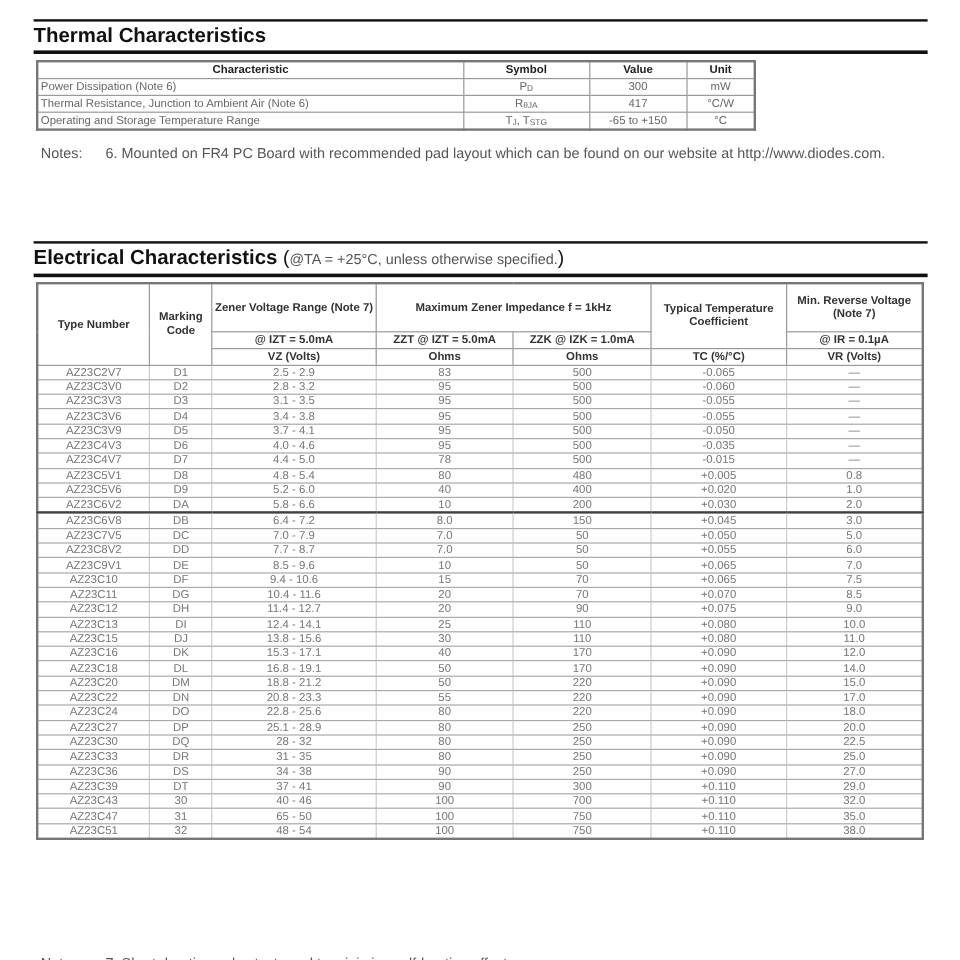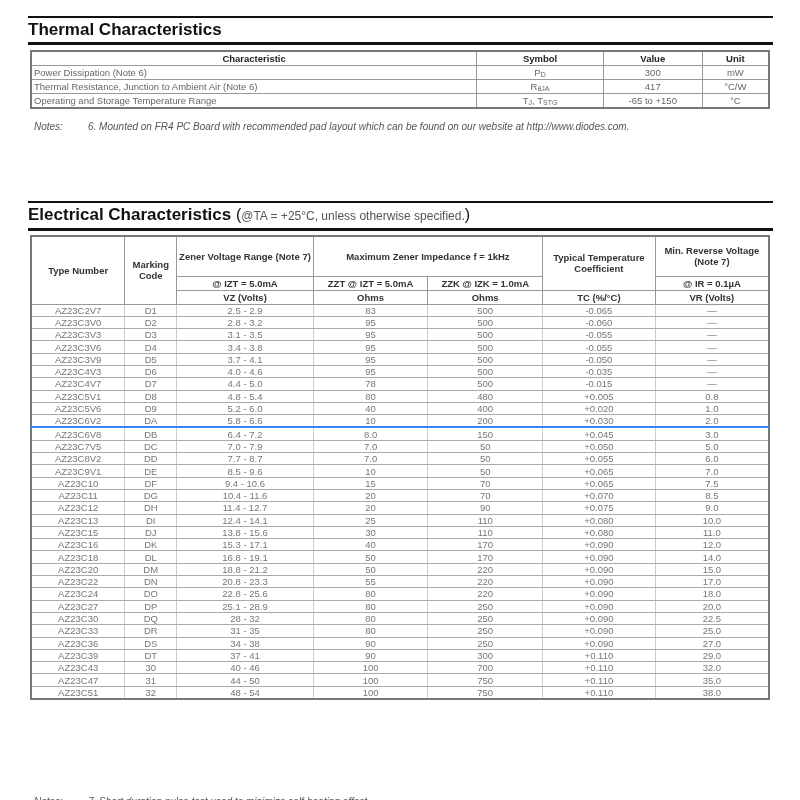--- a/index.html
+++ b/index.html
@@ -5,31 +5,31 @@
   html, body { margin: 0; padding: 0; background: #ffffff; }
   body { width: 800px; height: 800px; position: relative; overflow: hidden;
          font-family: "Liberation Sans", sans-serif; color: #222; }
   .rule { position: absolute; left: 28px; width: 745px; background: #111; }
   .h1 { position: absolute; left: 28px; font-weight: bold; font-size: 17px; color: #111; text-align: center; }
   .h1 .cond { font-weight: normal; font-size: 12px; color: #555; }
   .h1 .paren { font-weight: normal; font-size: 16px; }
   table { border-collapse: collapse; position: absolute; }
   td, th { padding: 0; }
   
-  #thermal { left: 30px; top: 50px; width: 740px; border: 2px solid #777; }
+  #thermal { left: 30px; top: 50px; width: 600px; border: 2px solid #777; }
   #thermal th { font-size: 9.5px; font-weight: bold; color: #222; height: 13px; border: 1px solid #999; text-align: center; }
   #thermal td { font-size: 9.5px; color: #666; height: 13px; border: 1px solid #999; text-align: center; margin-left: 9px; }
   #thermal td.left { text-align: left; padding-left: 2px; }
-  .notes { position: absolute; left: 34px; font-size: 10px; color: #555; font-style: italic; }
+  .notes { position: absolute; left: 34px; font-size: 12px; color: #555; }
   .notes .lbl { display: inline-block; width: 54px; }
   
   #elec { left: 30px; top: 235px; width: 740px; border: 2px solid #777; }
   #elec th { font-size: 9.5px; font-weight: bold; color: #333; border: 1px solid #999; text-align: center; line-height: 11px; }
   #elec td { font-size: 9.5px; color: #777; border: 1px solid #aaa; border-left-color: #ccc; border-right-color: #ccc; text-align: center; height: 11.3px; line-height: 11px; }
-  #elec tr.grp td { border-top: 2px solid #3b82f6; }
+  #elec tr.grp td { border-top: 2px solid #404040; }
   sub { font-size: 7px; vertical-align: -1px; }
 </style>
 </head>
 <body>
 
 <div class="rule" style="top:16px;height:2px;"></div>
 <div class="h1" style="top:20px;">Thermal Characteristics</div>
 <div class="rule" style="top:42px;height:3px;"></div>
 
 <table id="thermal">
@@ -380,21 +380,21 @@
         <td>30</td>
         <td>40 - 46</td>
         <td>100</td>
         <td>700</td>
         <td>+0.110</td>
         <td>32.0</td>
       </tr>
       <tr>
         <td>AZ23C47</td>
         <td>31</td>
-        <td>44 - 50</td>
+        <td>65 - 50</td>
         <td>100</td>
         <td>750</td>
         <td>+0.110</td>
         <td>35.0</td>
       </tr>
       <tr>
         <td>AZ23C51</td>
         <td>32</td>
         <td>48 - 54</td>
         <td>100</td>

